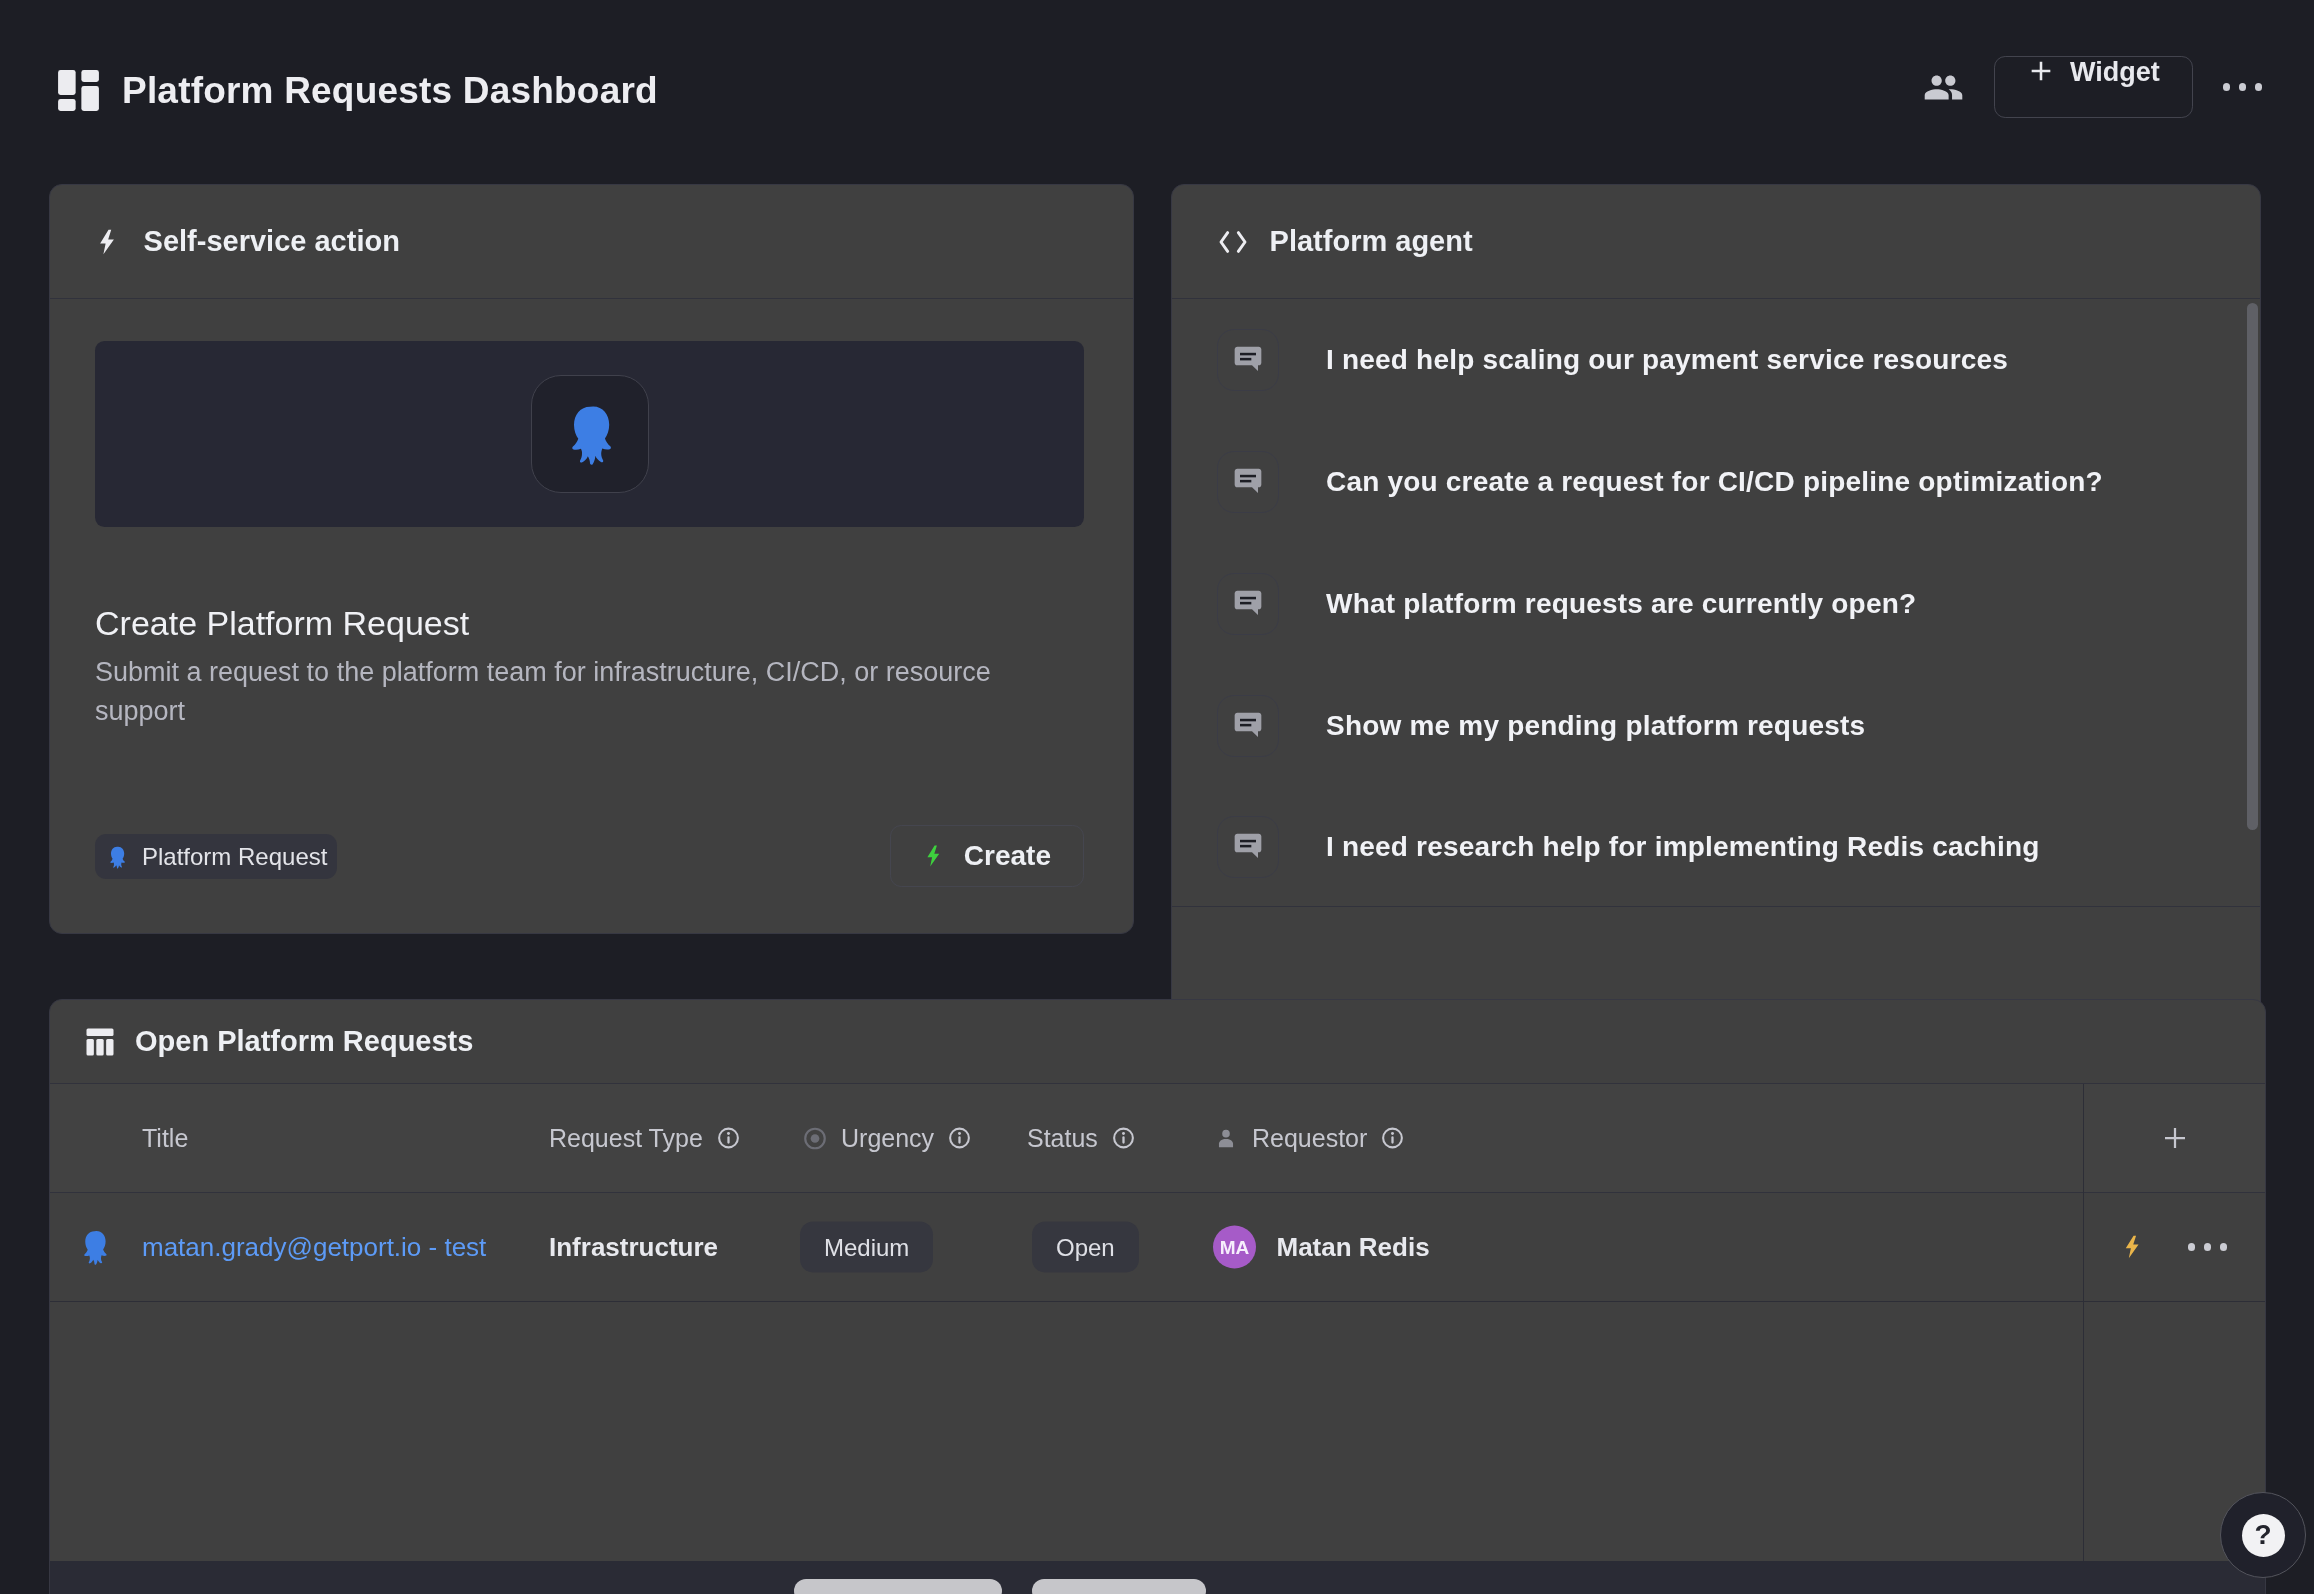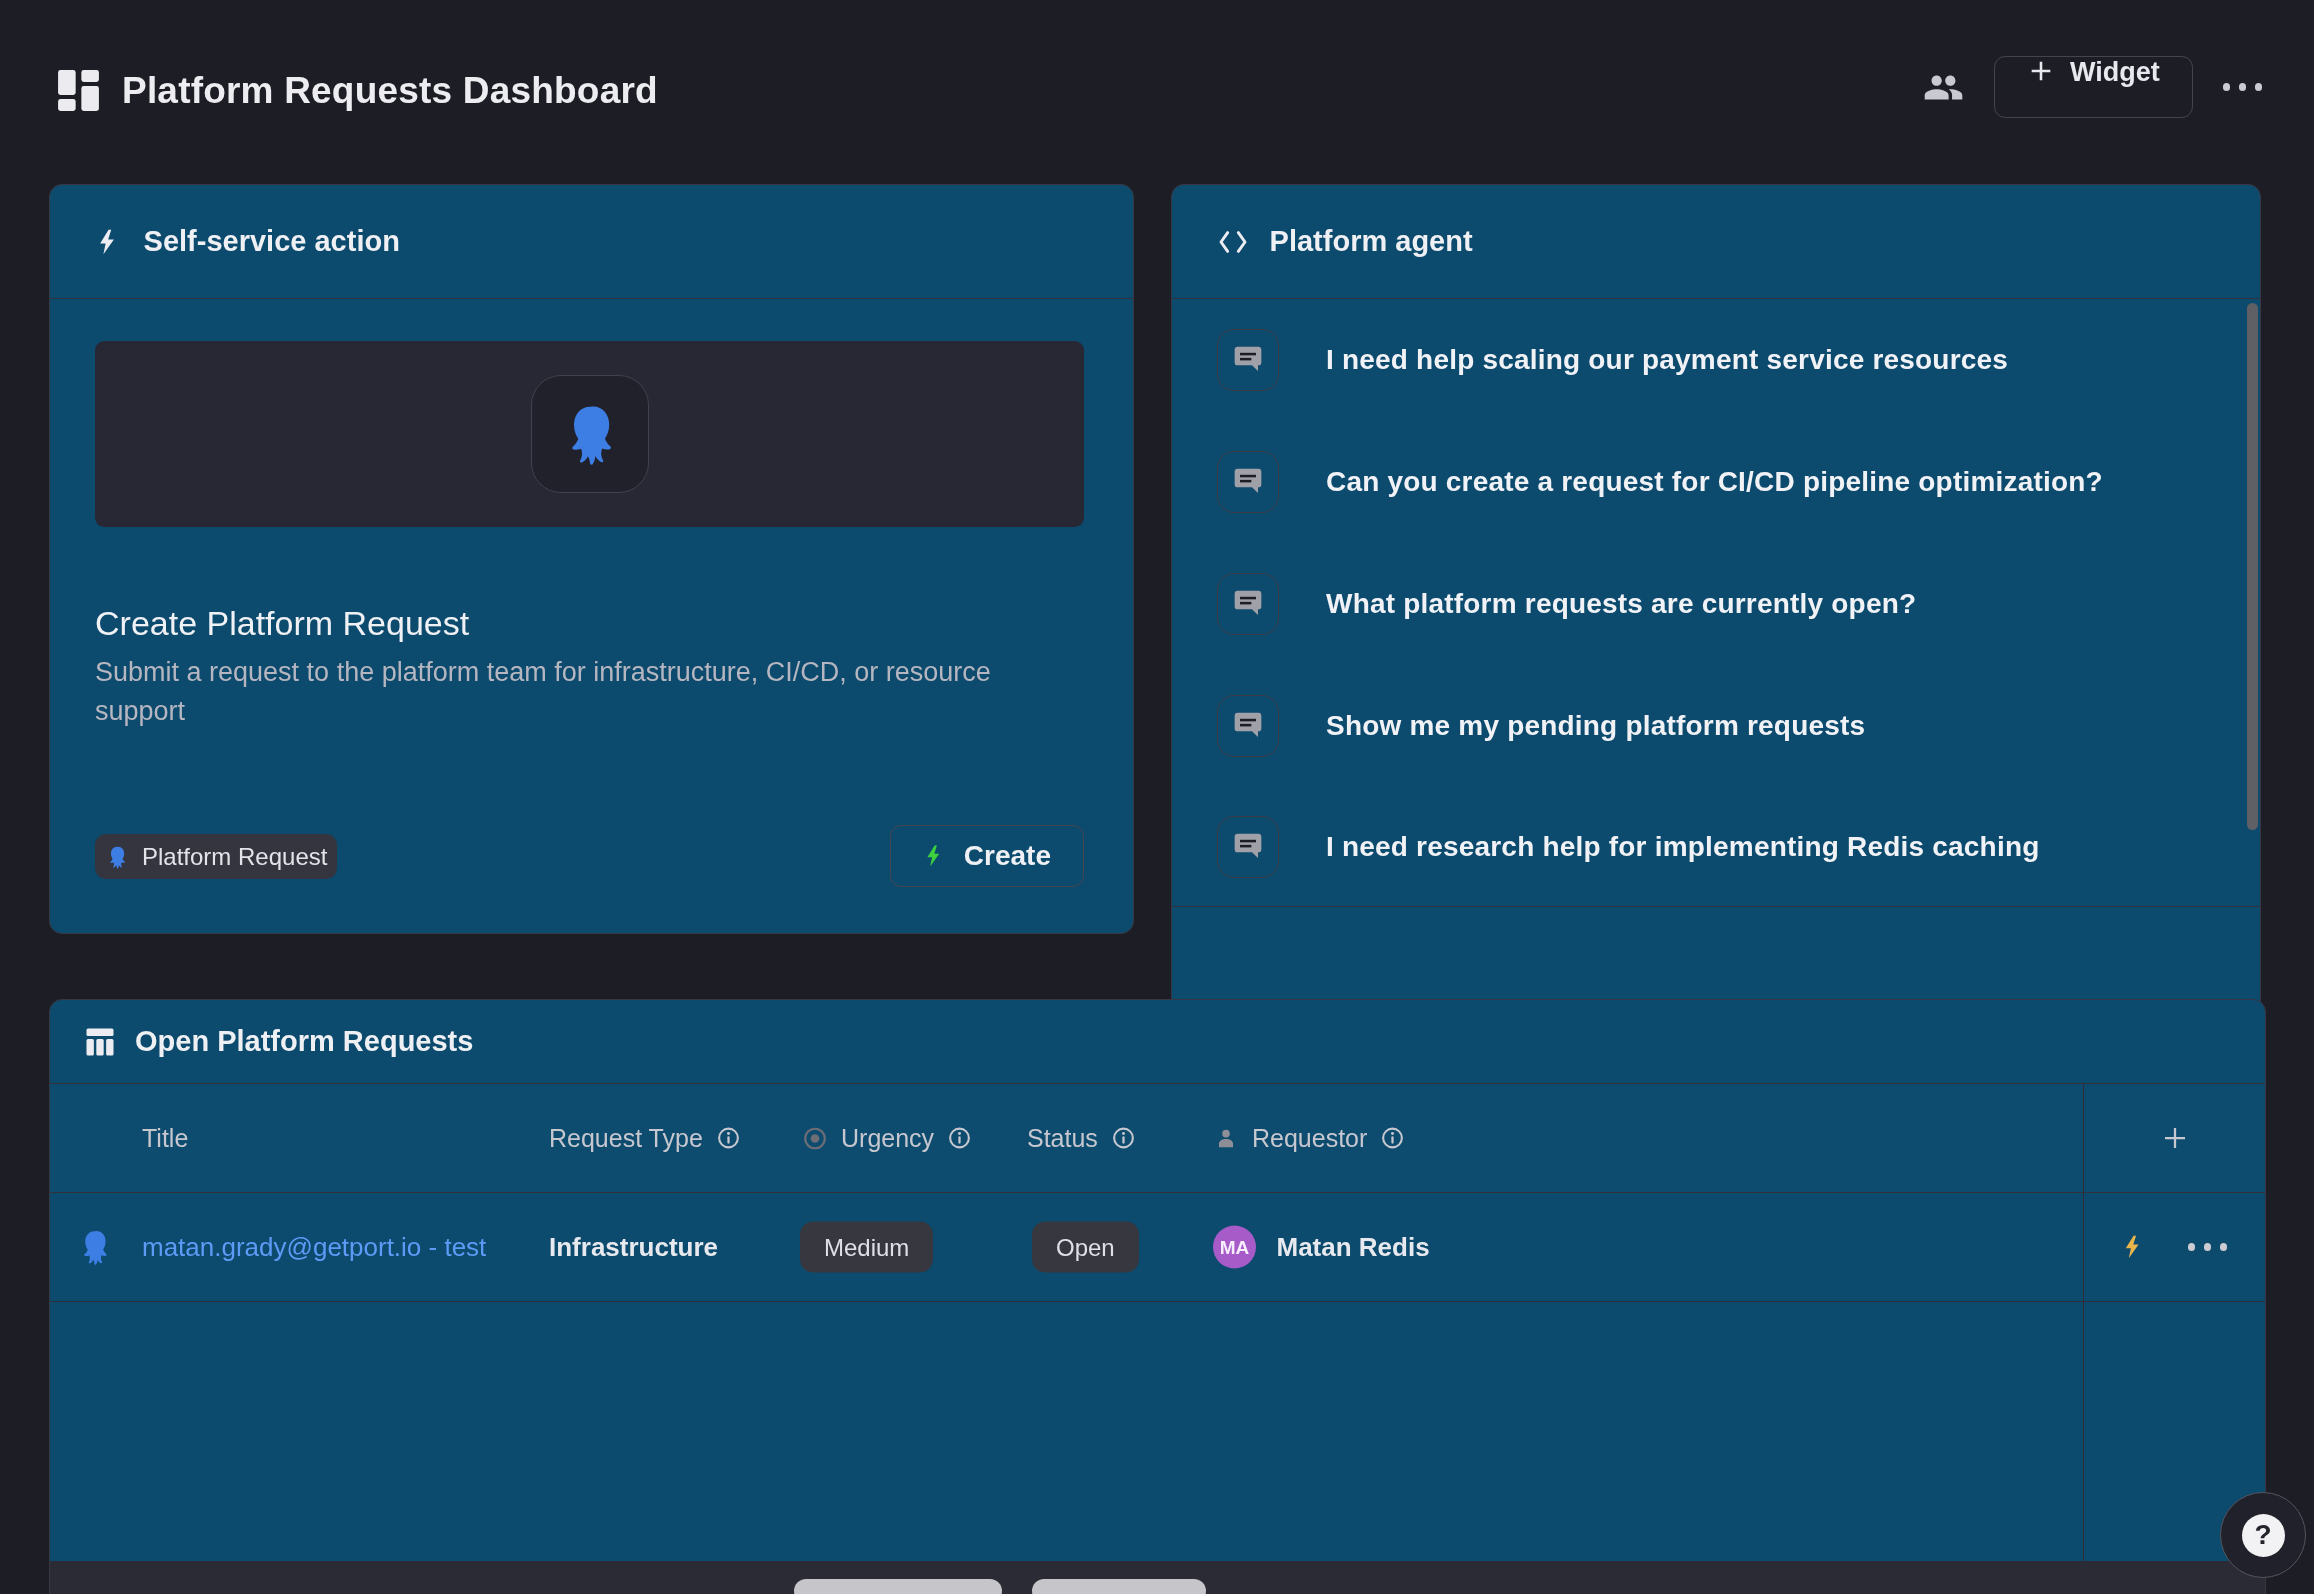--- a/index.html
+++ b/index.html
@@ -19,21 +19,21 @@
   .icon-btn { background:none; border:none; cursor:pointer; display:flex; align-items:center; }
   .widget-btn {
     display:flex; gap:15px; height:62px; padding:0 32px;
     background:transparent; border:1.4px solid #43444e; border-radius:11.2px;
     color:#e8e9ee; font-size:27px; font-weight:600; font-family:inherit; cursor:pointer;
   }
   .dots { display:flex; gap:8.4px; align-items:center; }
   .dots i { width:7.5px; height:7.5px; border-radius:50%; background:#cbccd3; }
 
   
-  .card { position:absolute; background:#0c4a6e; border:0.9px solid #373843; border-radius:13px; }
+  .card { position:absolute; background:#404040; border:0.9px solid #373843; border-radius:13px; }
   .card-header {
     display:flex; align-items:center; gap:20.6px; height:114px; padding:0 45px;
     border-bottom:0.9px solid #31323c; font-size:29px; font-weight:700; color:#eef0f4;
   }
 
   
   #selfservice { left:49px; top:184px; width:1085px; height:750px; }
   .hero { position:absolute; left:45px; right:49px; top:156px; height:186px; background:#272834; border-radius:9.4px; }
   .hero-tile {
     position:absolute; left:50%; top:50%; transform:translate(-50%,-50%);

